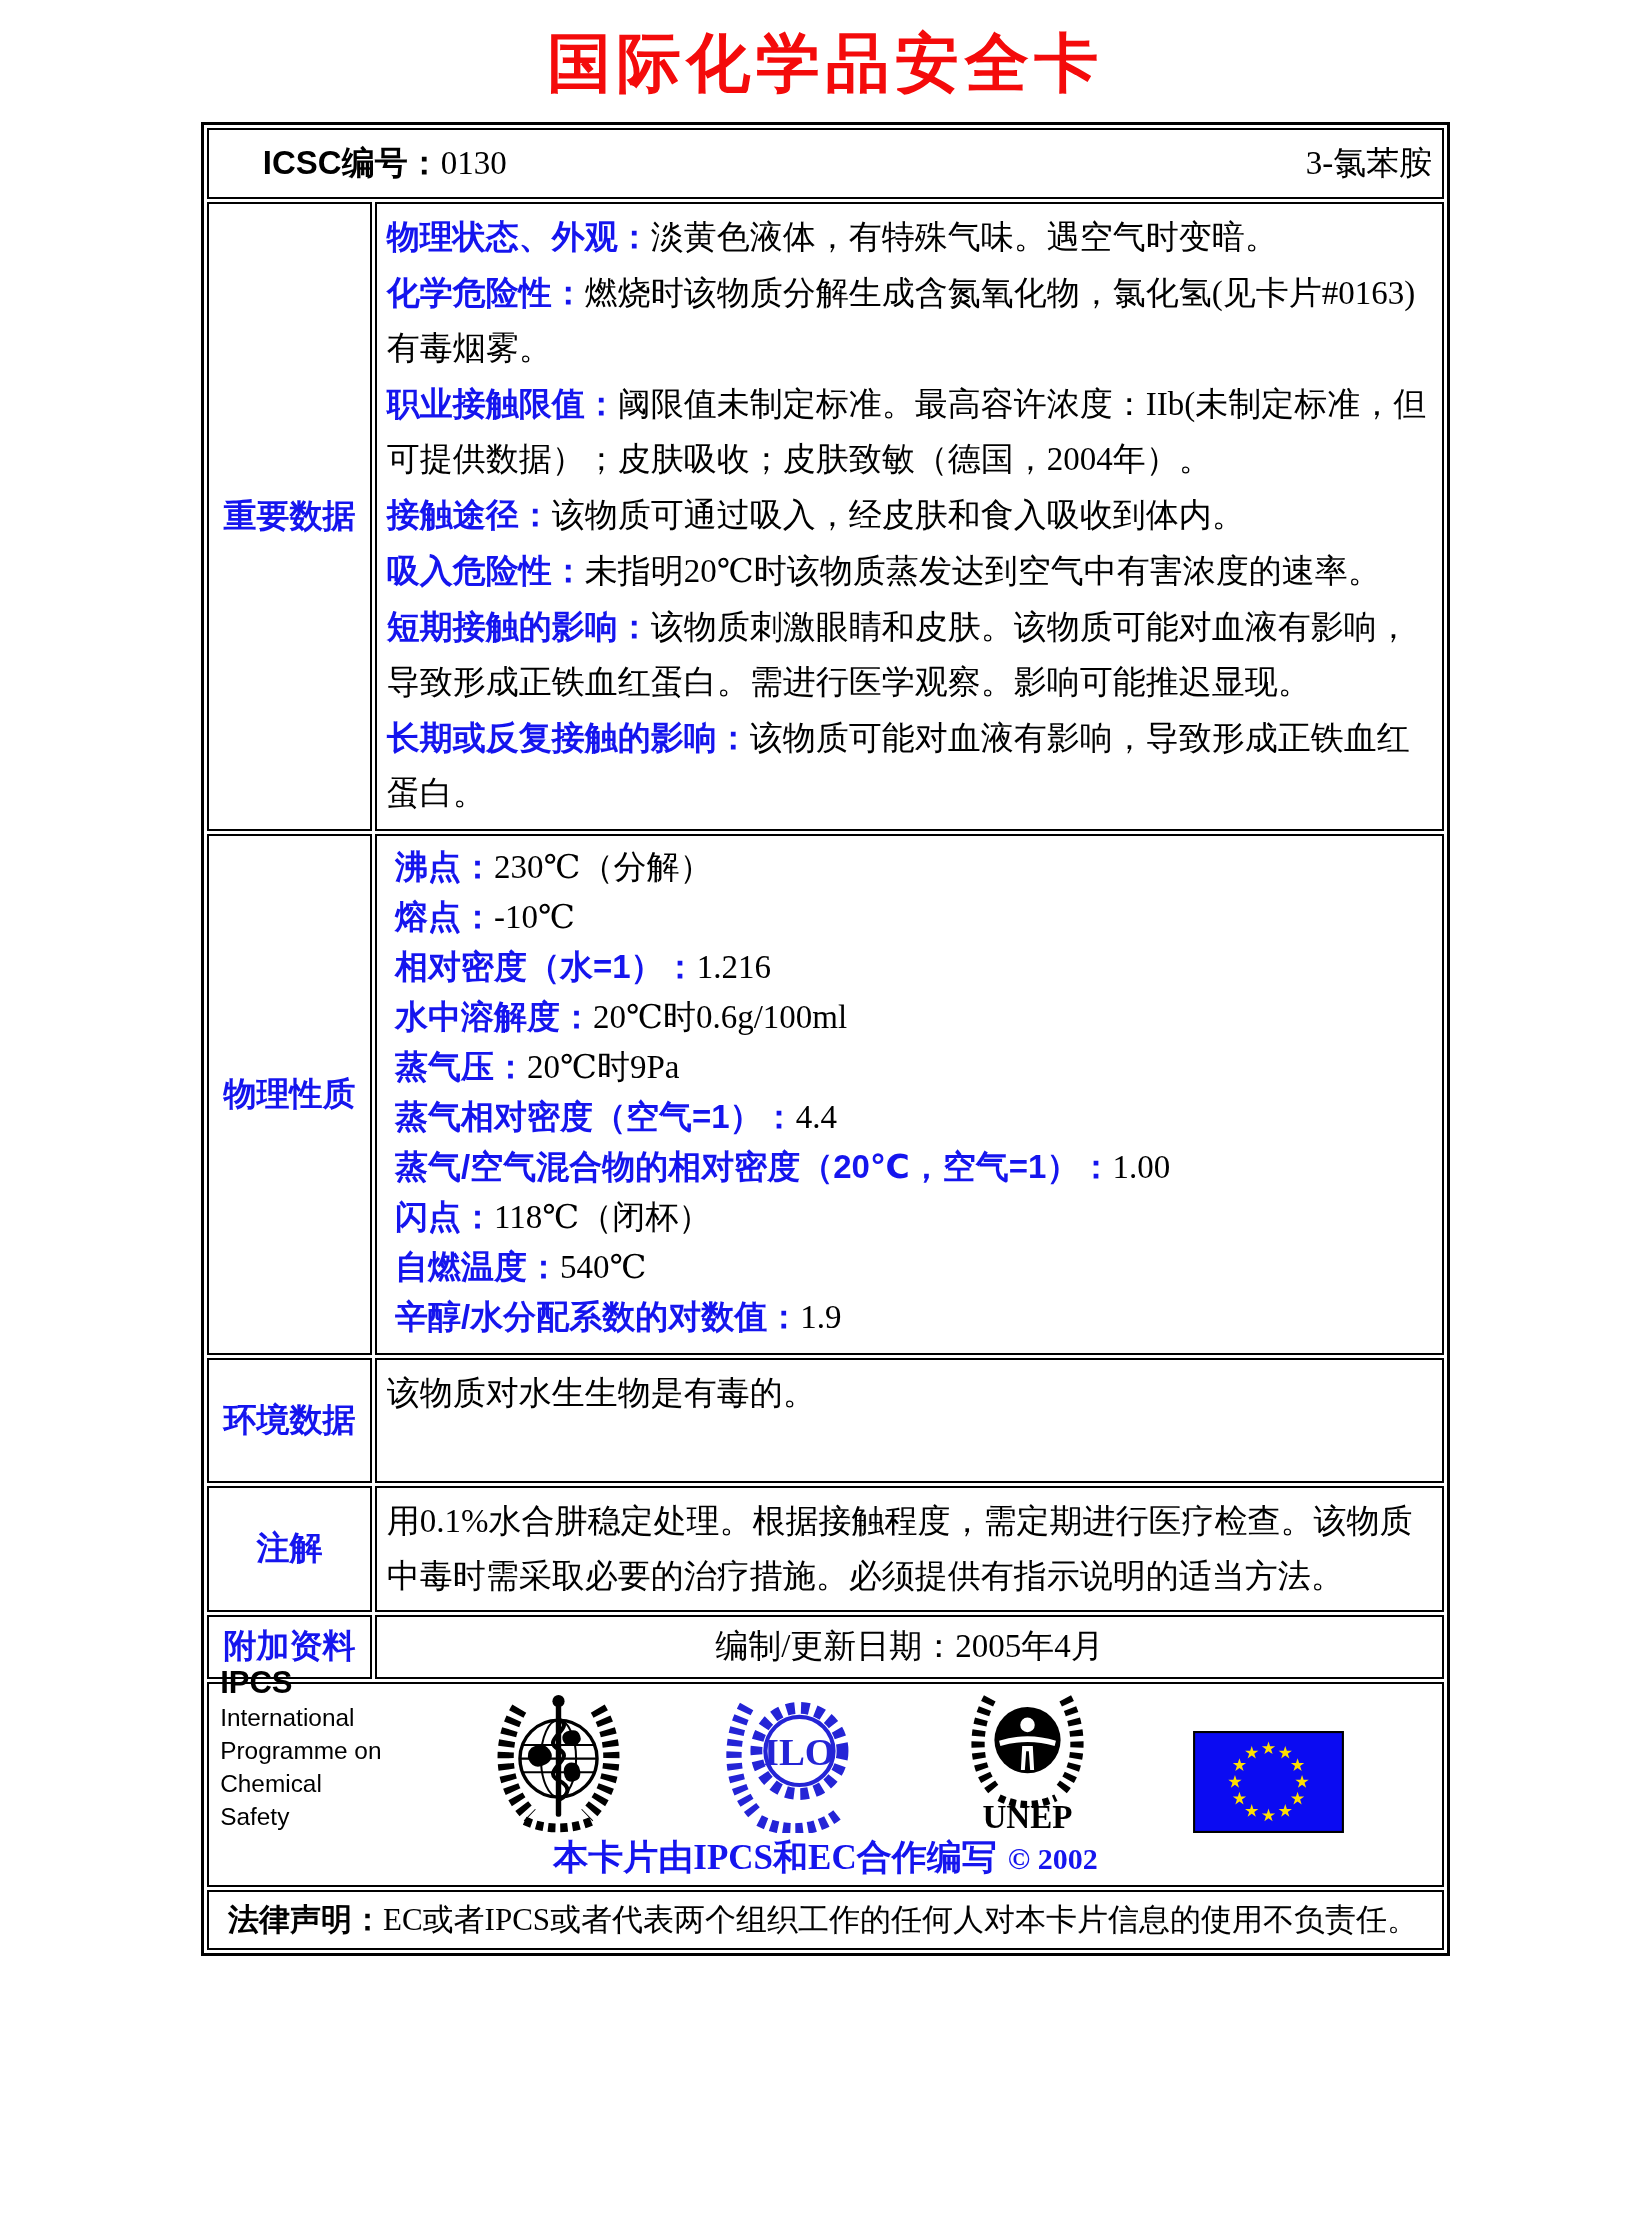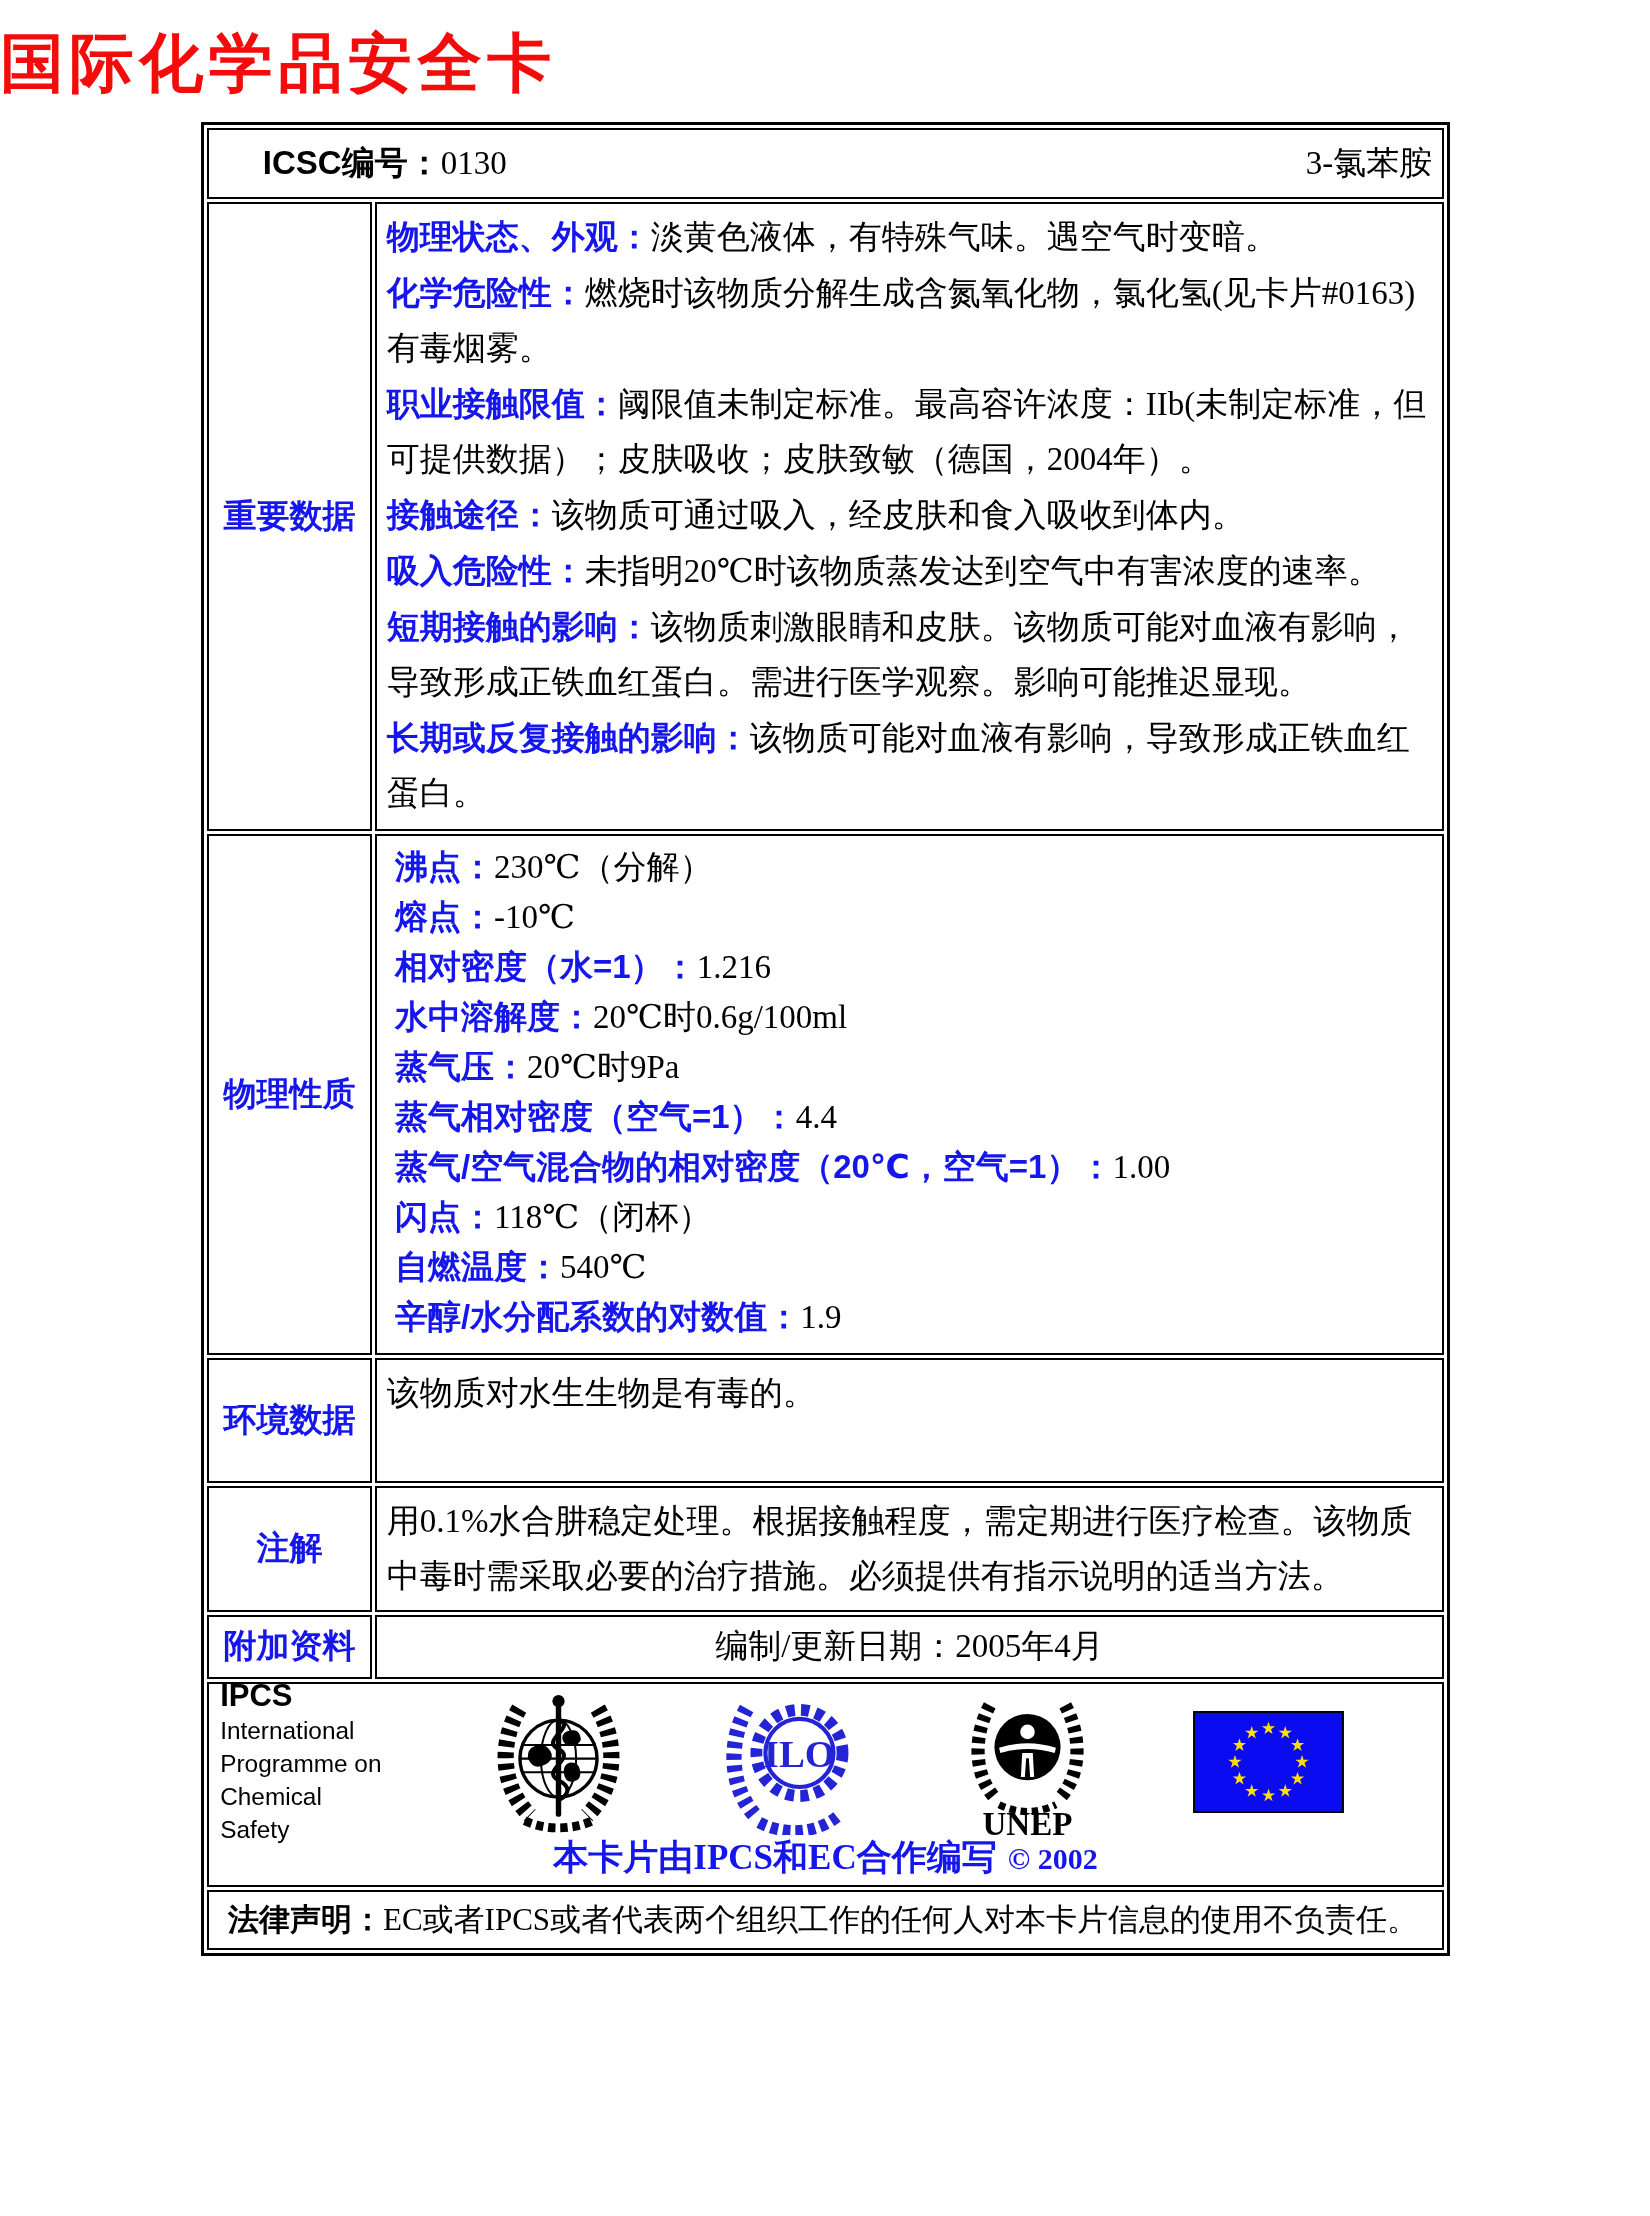--- a/index.html
+++ b/index.html
@@ -2,21 +2,21 @@
 <html style="font-size:11px"><head>
 <meta charset="utf-8">
 <style>
   html,body { margin:0; padding:0; background:#ffffff; }
   body {
     width:1651px; height:2216px; position:relative;
     font-family:"Liberation Serif","DejaVu Serif",serif;
     color:#000;
   }
   .page-title {
-    margin:19.5px auto 0; 
+    margin:19.5px auto 0; text-align:center;
     font-size:64px; font-weight:bold; letter-spacing:5.6px;
     color:#f40b0b;
     font-family:Liberation Serif, serif;
   }
   table.card {
     width:1249px; margin:15.3px auto 0;
     border:3.5px solid #000; border-collapse:separate; border-spacing:3.5px;
   }
   td { border:2.8px solid #000; background:#fff; }
   td.hdr-cell { height:67px; padding:0 9.8px; }
@@ -38,21 +38,21 @@
   td.note-cell { height:102px; }
   td.addl-cell { height:49px; vertical-align:middle;text-align:center; }
   .iline { line-height:55px; }
   .pline { line-height:50px; }
   .ilbl,.plbl {
     color:#1515ee; font-weight:bold;
     font-family:"Liberation Sans","DejaVu Sans",sans-serif;
   }
   td.footer-cell { height:185px; padding:4.2px 7px; }
   .logo-row {
-    display:flex; align-items:center; justify-content:space-between;
+    display:flex; align-items:flex-end; justify-content:space-between;
     padding:2.8px 91px 0 4.2px; height:142px;
   }
   .ipcs-block { font-family:"Liberation Sans","DejaVu Sans",sans-serif; width:174px; }
   .ipcs-acronym { font-size:31px; font-weight:bold; line-height:36px; }
   .ipcs-line { font-size:24.4px; line-height:33px; }
   .caption-row { text-align:center; margin-top:1.4px; color:#1515ee; }
   .caption-main { font-size:35px; font-weight:bold; }
   .caption-year { font-size:30px; margin-left:11px;font-weight:bold; }
   td.legal-cell { height:56px; padding:0 19px; vertical-align:middle; }
   .legal-inner { display:flex; align-items:center; }

